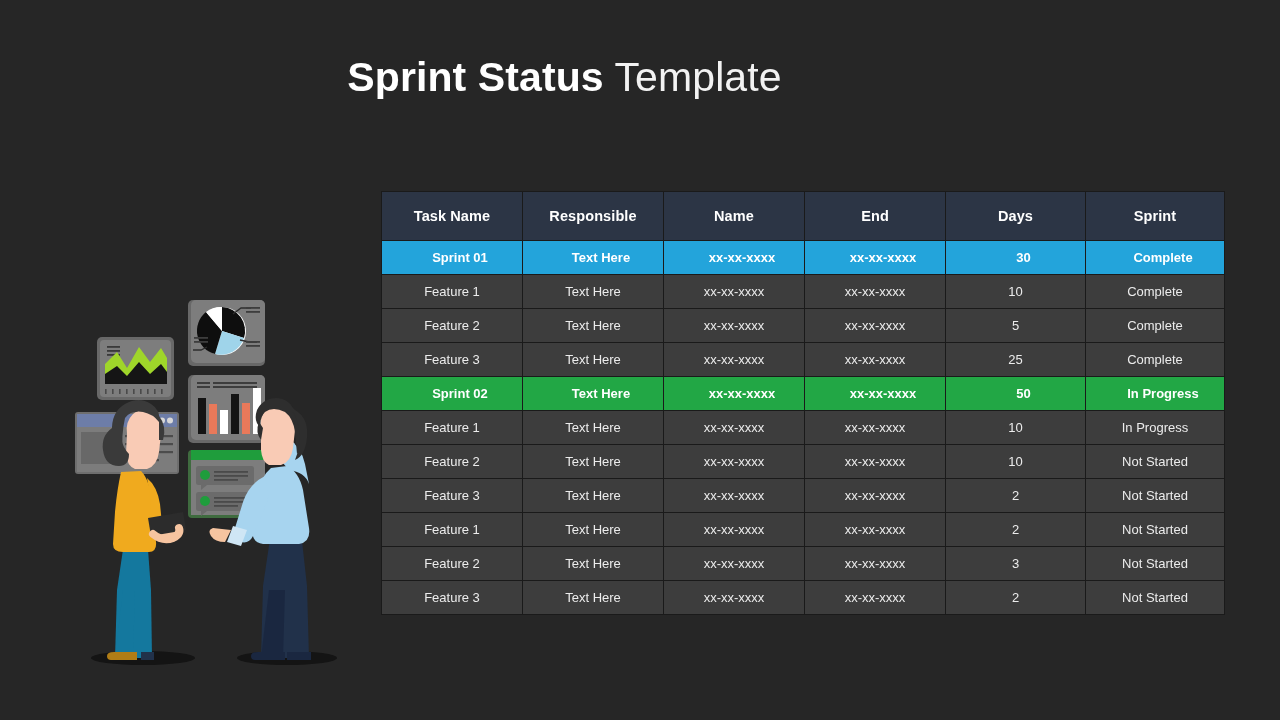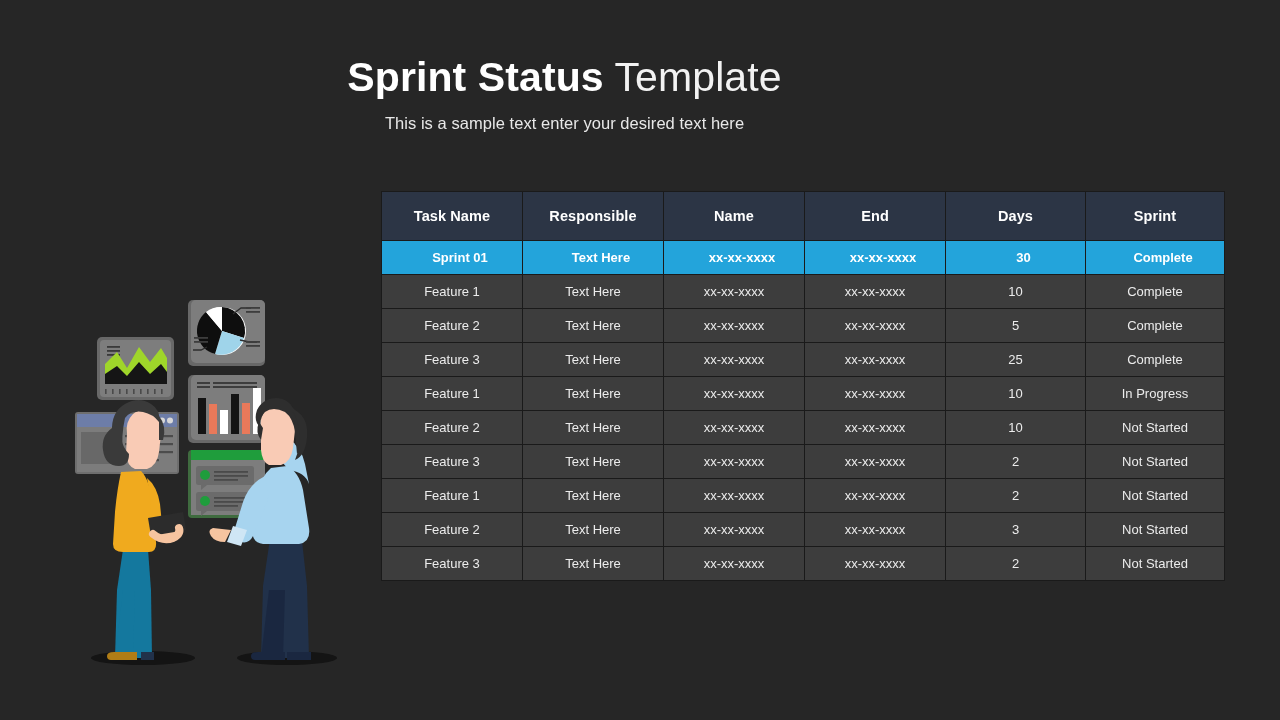--- a/index.html
+++ b/index.html
@@ -113,21 +113,20 @@
   }
   .illus svg { display: block; }
 </style>
 </head>
 <body>
 
 <div class="slide">
 
   <div class="header">
     <div class="title"><span class="strong">Sprint Status</span><span class="light"> Template</span></div>
-    <div class="subtitle">This is a sample text enter your desired text here</div>
   </div>
 
   <div class="table-wrap">
     <table class="status-table">
       <colgroup>
         <col class="c0">
           <col class="c1">
           <col class="c2">
           <col class="c3">
           <col class="c4">
@@ -169,20 +168,28 @@
             <td>Complete</td>
           </tr>
           <tr>
             <td>Feature 3</td>
             <td>Text Here</td>
             <td>xx-xx-xxxx</td>
             <td>xx-xx-xxxx</td>
             <td>25</td>
             <td>Complete</td>
           </tr>
+          <tr class="sprint sprint-green">
+            <td>Sprint 02</td>
+            <td>Text Here</td>
+            <td>xx-xx-xxxx</td>
+            <td>xx-xx-xxxx</td>
+            <td>50</td>
+            <td>In Progress</td>
+          </tr>
           <tr>
             <td>Feature 1</td>
             <td>Text Here</td>
             <td>xx-xx-xxxx</td>
             <td>xx-xx-xxxx</td>
             <td>10</td>
             <td>In Progress</td>
           </tr>
           <tr>
             <td>Feature 2</td>

